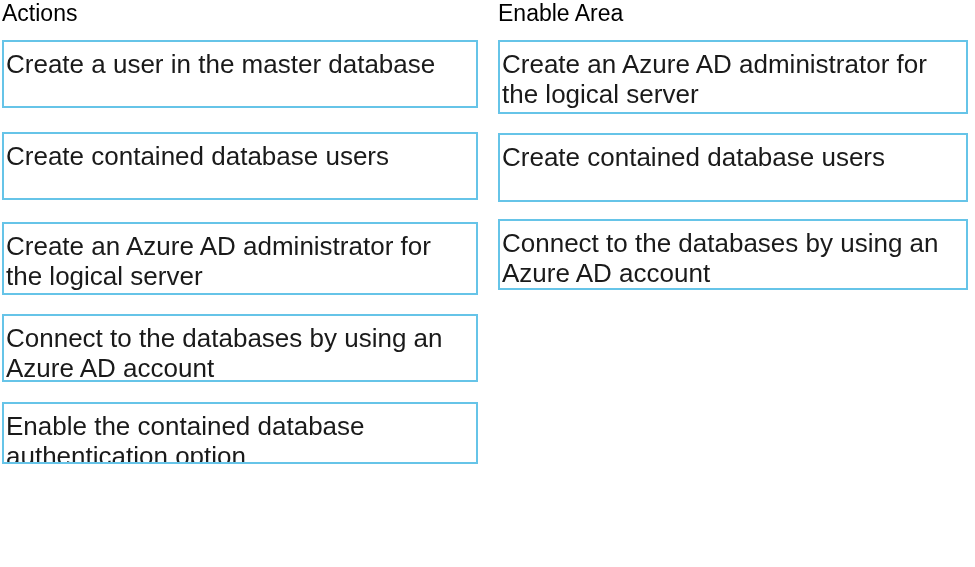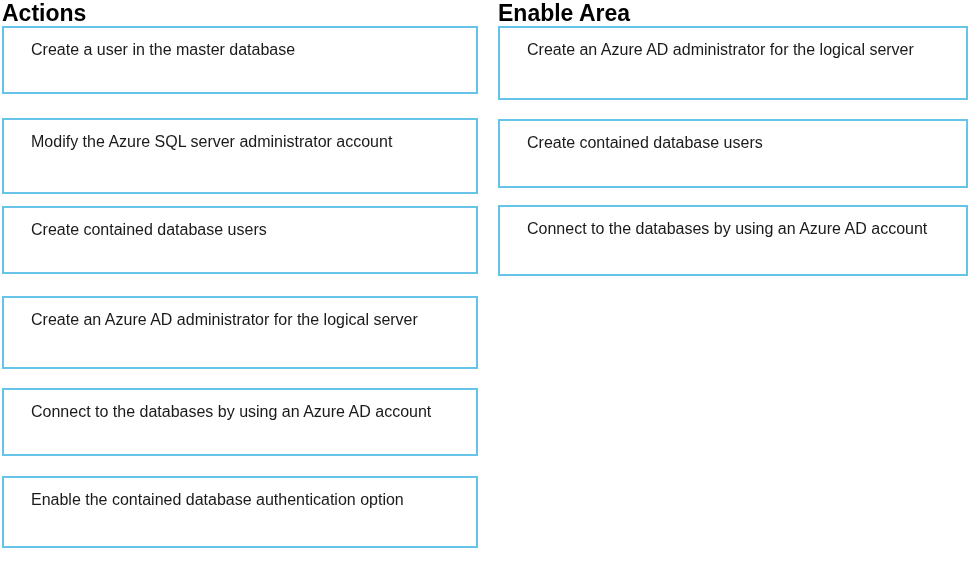--- a/index.html
+++ b/index.html
@@ -9,60 +9,57 @@
     background: var(--bg);
     font-family: "Liberation Sans", sans-serif;
     overflow: hidden;
   }
   .stage { position: relative; width: 975px; height: 567px; }
   .col { position: absolute; top: 0; }
   .col-actions { left: 2px; width: 476px; }
   .col-answer { left: 498px; width: 470px; }
   .col-header {
     font-size: 23px;
-    font-weight: bold;
+    font-weight: normal;
     color: #000;
     line-height: 26px;
-    margin-bottom: 0;
+    margin-bottom: 14px;
   }
   .card {
     border: 2px solid var(--accent);
     background: var(--bg);
-    padding: 7px 27px;
-    font-size: 16px;
+    padding: 7px 2px;
+    font-size: 26px;
     line-height: 30px;
     color: var(--text);
     cursor: move;
     overflow: hidden;
   }
 </style>
 </head>
 <body>
 
 <div class="stage">
 
   <div class="col col-actions">
     <div class="col-header">Actions</div>
 
     <div class="card" style="height:68px; margin-bottom:24px;">
       <span>Create a user in the master database</span>
     </div>
-    <div class="card" style="height:76px; margin-bottom:12px;">
-      <span>Modify the Azure SQL server administrator account</span>
-    </div>
     <div class="card" style="height:68px; margin-bottom:22px;">
       <span>Create contained database users</span>
     </div>
     <div class="card" style="height:73px; margin-bottom:19px;">
       <span>Create an Azure AD administrator for the logical server</span>
     </div>
     <div class="card" style="height:68px; margin-bottom:20px;">
       <span>Connect to the databases by using an Azure AD account</span>
     </div>
-    <div class="card" style="height:72px;">
+    <div class="card" style="height:62px;">
       <span>Enable the contained database authentication option</span>
     </div>
   </div>
 
   <div class="col col-answer">
     <div class="col-header">Enable Area</div>
 
     <div class="card" style="height:74px; margin-bottom:19px;">
       <span>Create an Azure AD administrator for the logical server</span>
     </div>

